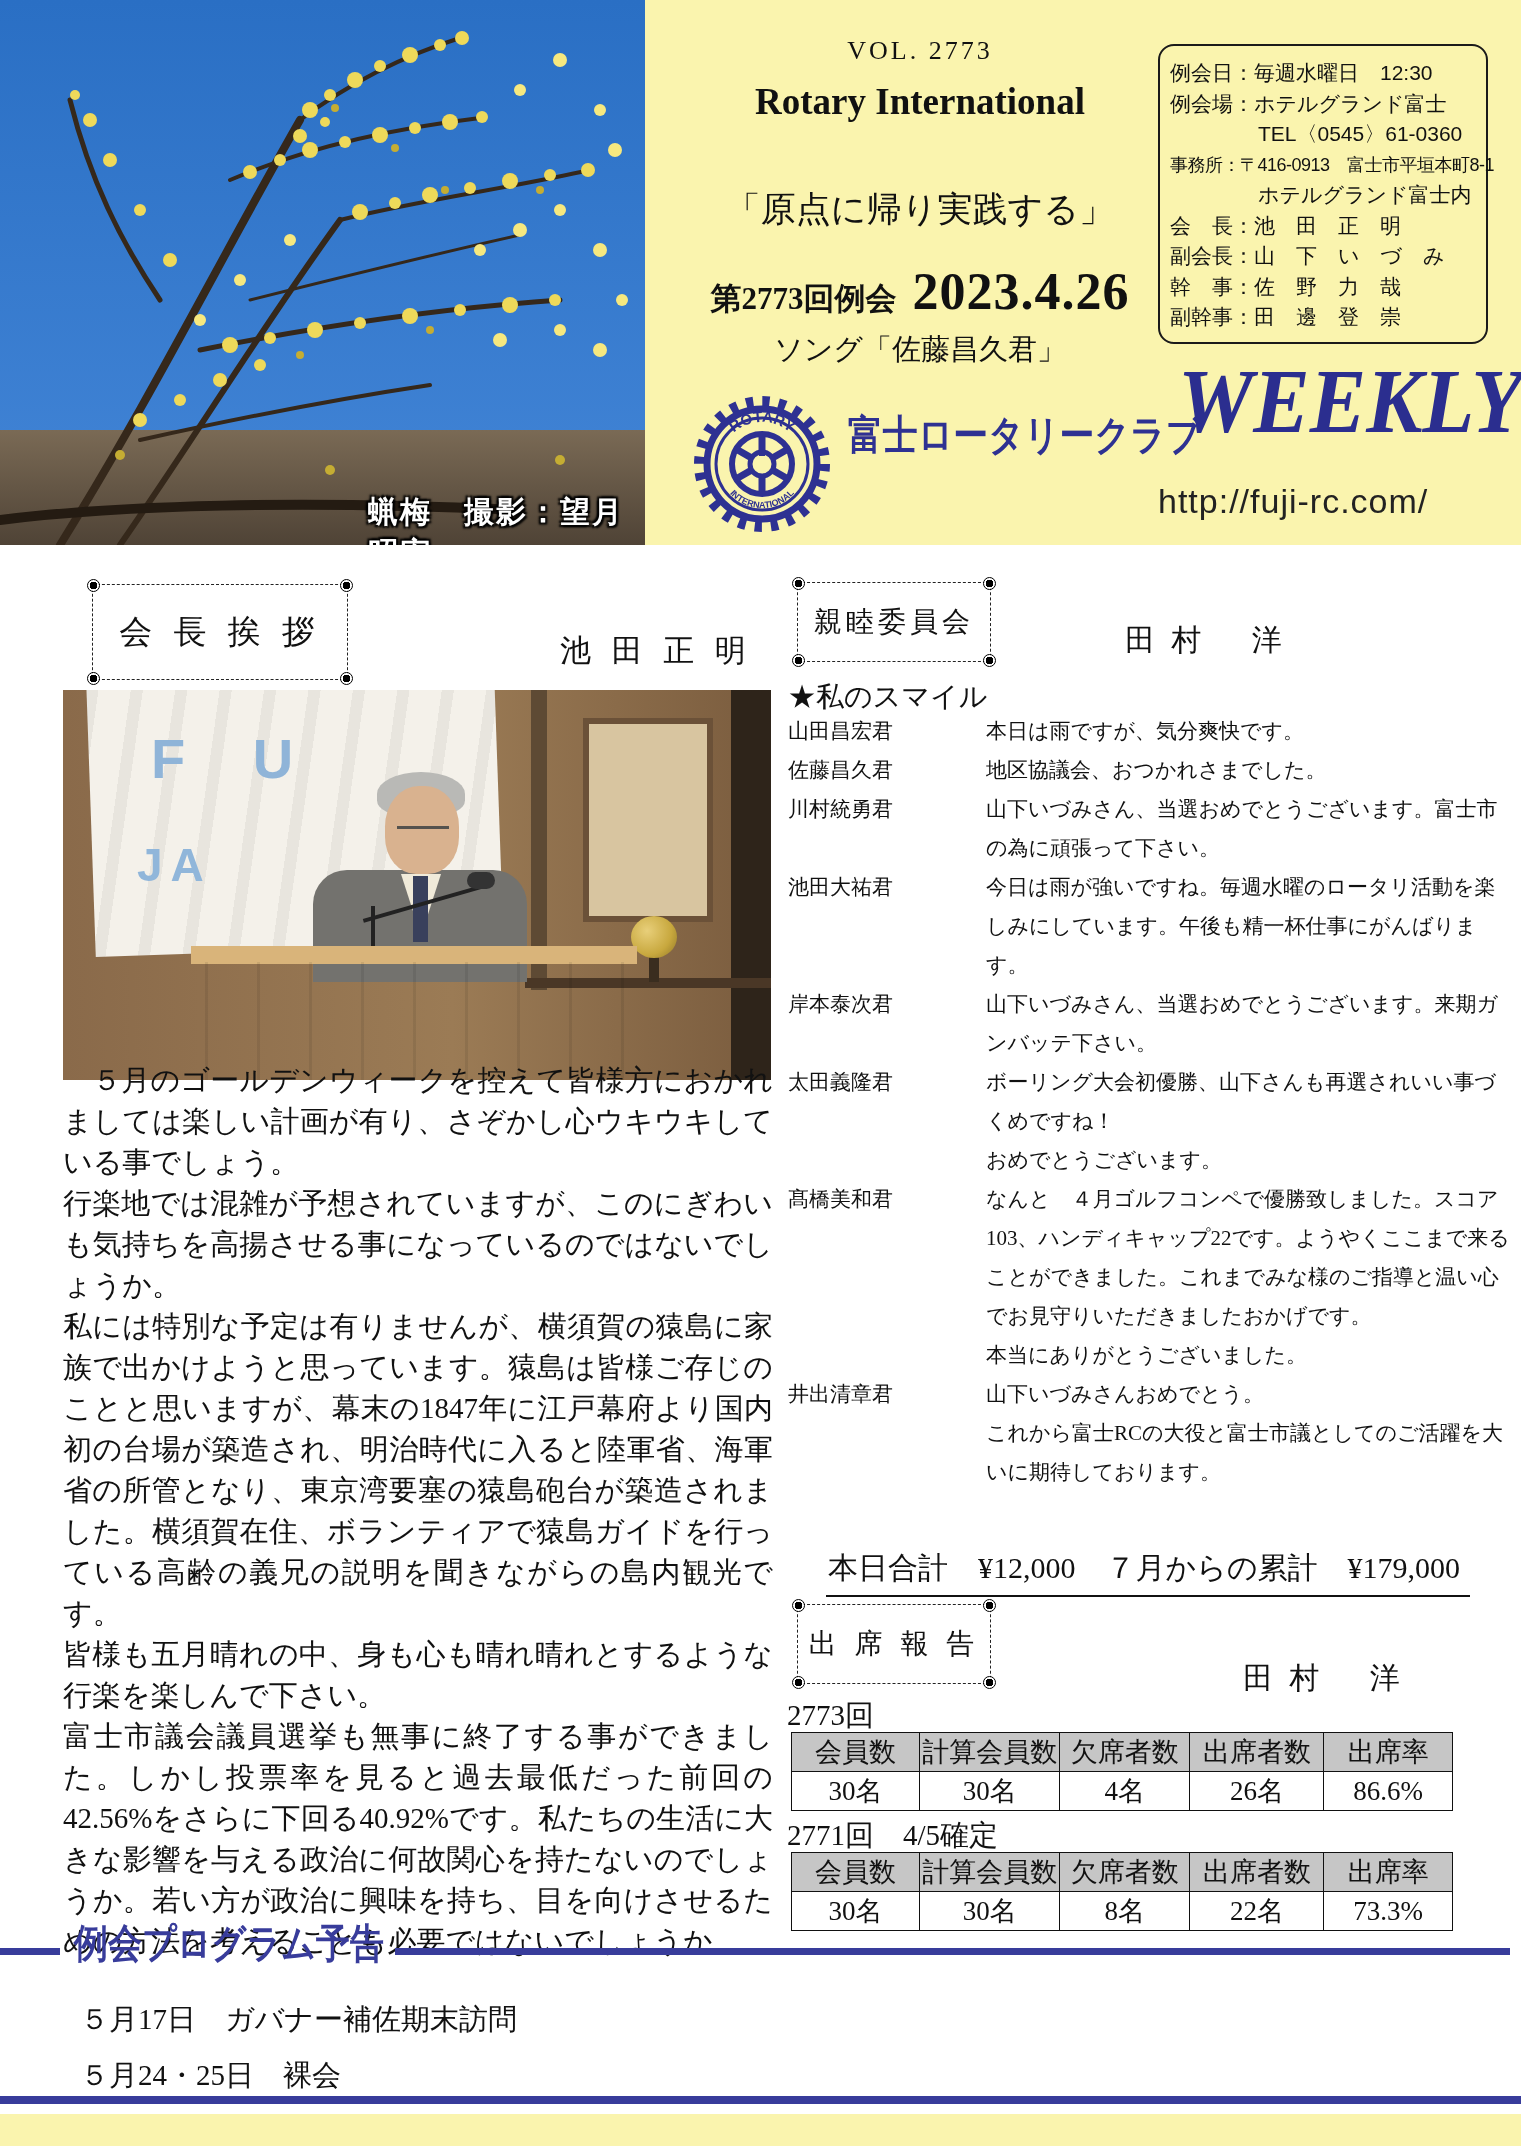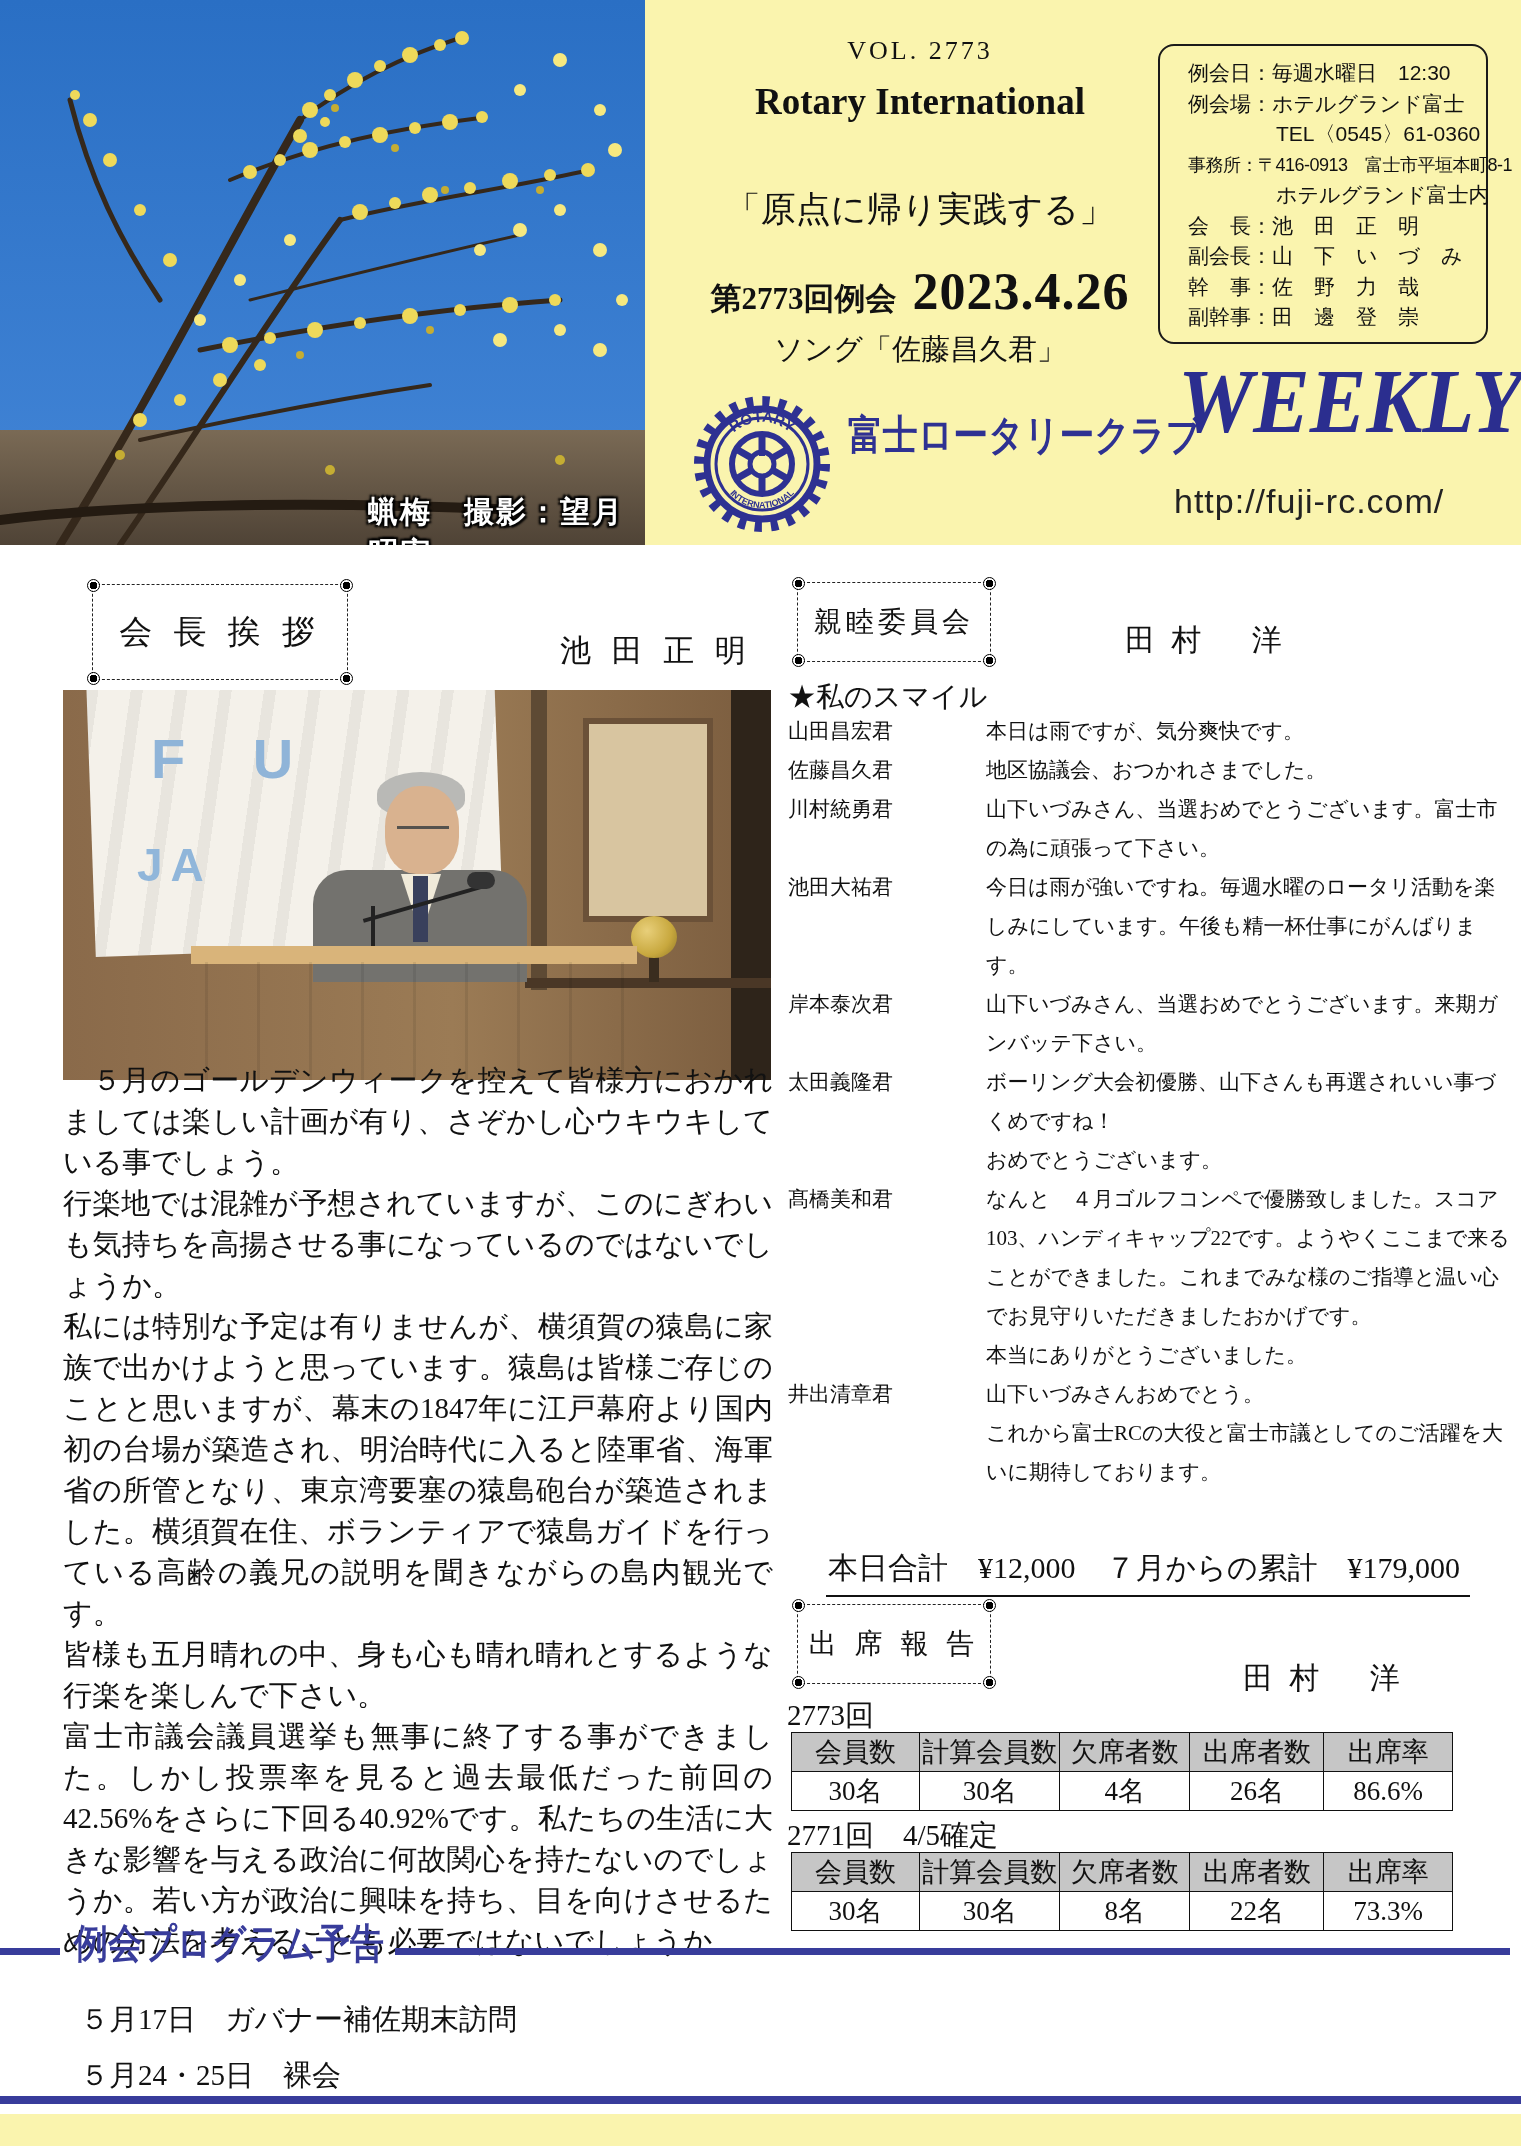--- a/index.html
+++ b/index.html
@@ -16,29 +16,29 @@
     text-shadow:2px 2px 2px #000,-2px -2px 2px #000,2px -2px 2px #000,-2px 2px 2px #000;}
   .banner-panel{left:645px;top:0;width:876px;height:545px;background:#FAF4AE;}
   .vol{top:36px;left:690px;width:460px;text-align:center;font-size:26px;letter-spacing:3px;}
   .org{top:80px;left:690px;width:460px;text-align:center;font-size:37px;font-weight:600;}
   .motto{top:186px;left:690px;width:460px;text-align:center;font-size:35px;}
   .meetrow{top:262px;left:660px;width:520px;text-align:center;white-space:nowrap;}
   .meet-no{font-size:31px;font-weight:bold;}
   .meet-date{font-size:52px;font-weight:bold;letter-spacing:1px;}
   .song{top:330px;left:690px;width:460px;text-align:center;font-size:29px;}
   .infobox{left:1158px;top:44px;width:330px;height:300px;border:2px solid #1a1a1a;border-radius:16px;
-    padding:12px 12px 0 28px;box-sizing:border-box;font-size:21px;line-height:30.5px;}
+    padding:12px 12px 0 10px;box-sizing:border-box;font-size:21px;line-height:30.5px;}
   .infobox div{white-space:nowrap;}
   .ind{padding-left:88px;}
   .small-line{font-size:18px;letter-spacing:-0.5px;}
   .club-name{left:848px;top:408px;font-size:41px;font-weight:bold;color:#2E3192;
     transform:scaleX(0.85);transform-origin:left top;white-space:nowrap;}
   .weekly{left:1178px;top:348px;font-size:92px;font-weight:bold;font-style:italic;color:#2B2E8F;
     transform:scaleX(0.92);transform-origin:left top;white-space:nowrap;}
-  .url{left:1158px;top:482px;font-size:34px;color:#222;letter-spacing:1px;margin-left:16px;}
+  .url{left:1158px;top:482px;font-size:34px;color:#222;letter-spacing:1px;}
 
   
   .secbox{border:1.5px dashed #222;display:flex;align-items:center;justify-content:center;}
   .secbox .ttl{font-size:30px;letter-spacing:6px;white-space:nowrap;}
   .cnr{position:absolute;width:11px;height:11px;border-radius:50%;border:1.5px solid #000;
     background:radial-gradient(circle,#000 0 48%,#fff 50% 100%);}
   .cnr.tl{left:-6px;top:-6px;} .cnr.tr{right:-6px;top:-6px;}
   .cnr.bl{left:-6px;bottom:-6px;} .cnr.br{right:-6px;bottom:-6px;}
 
   .pres-name{left:560px;top:630px;font-size:31px;letter-spacing:6px;white-space:nowrap;}

